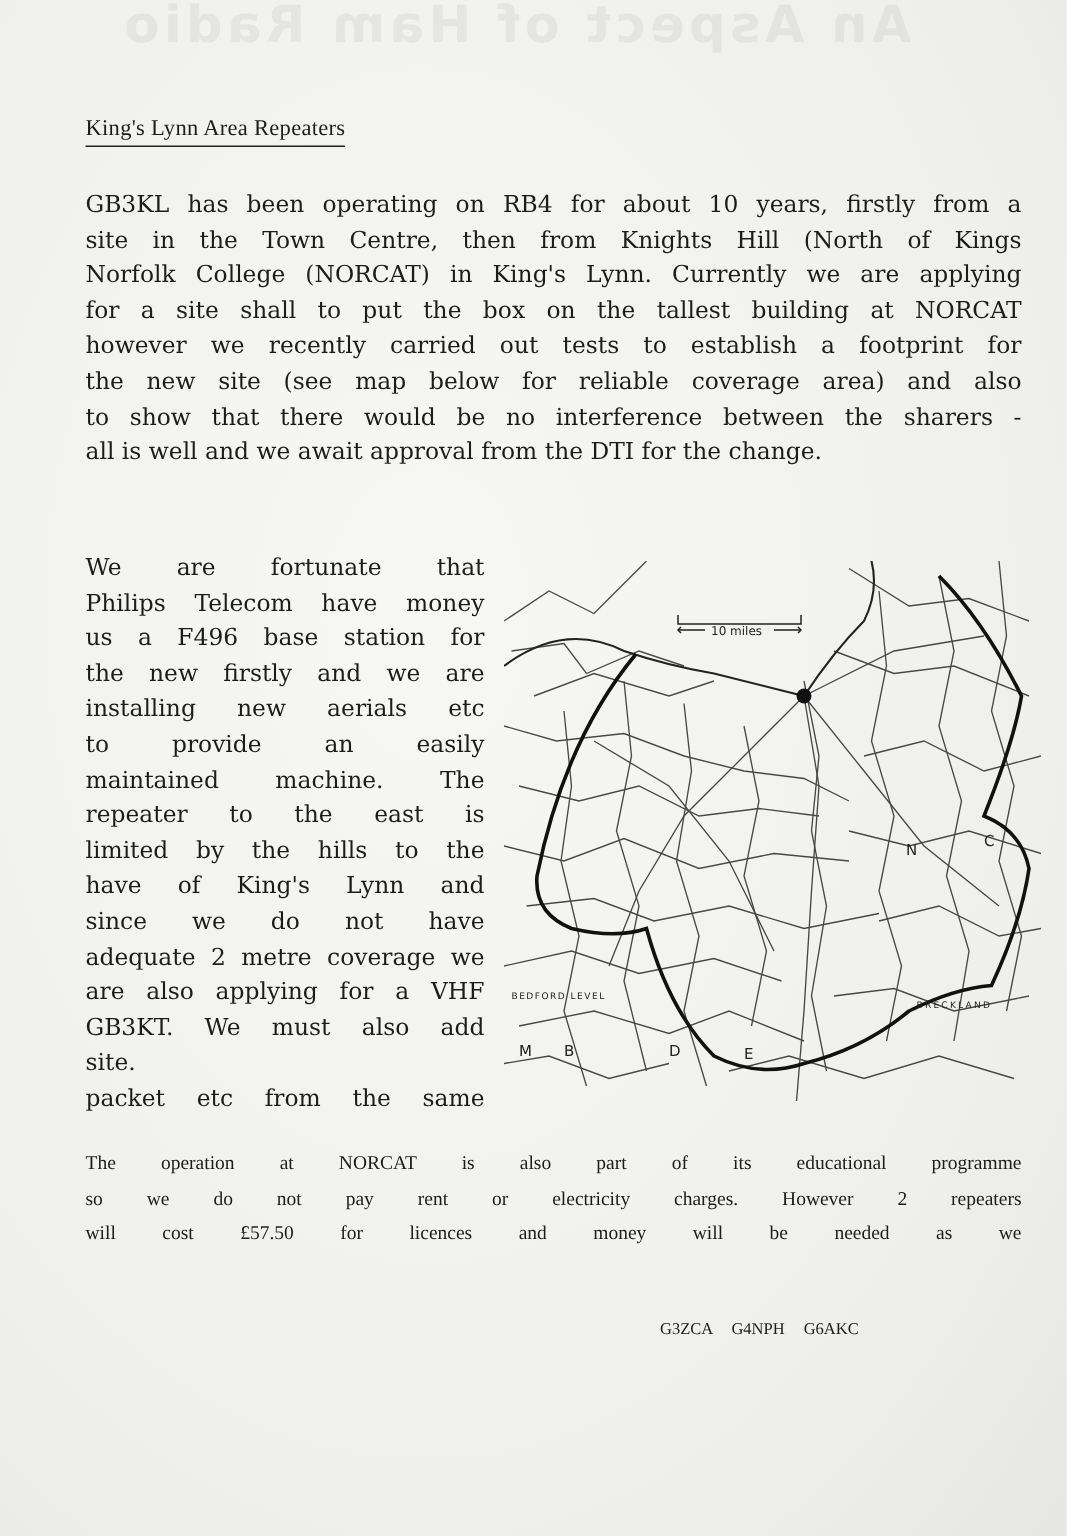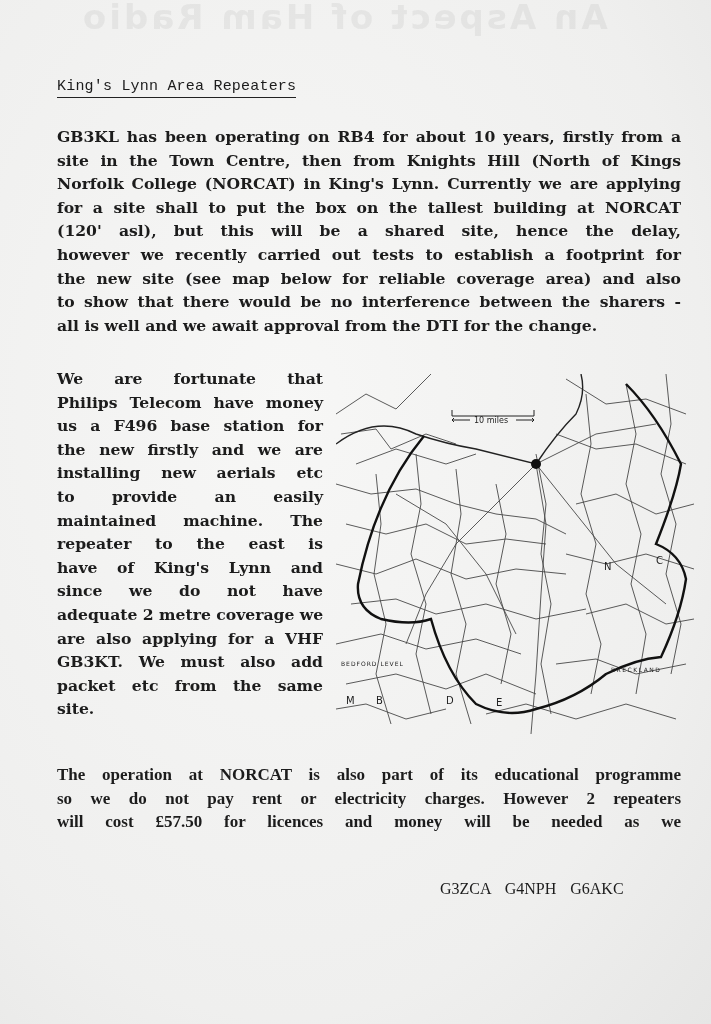--- a/index.html
+++ b/index.html
@@ -18,78 +18,78 @@
     position: absolute; left: 80px; top: 0px; width: 620px;
     text-align: right; font-family: "DejaVu Sans", sans-serif;
     font-weight: bold; font-size: 34px; letter-spacing: 3px;
     color: rgba(120,120,120,0.10); transform: scaleX(-1);
     line-height: 34px;
   }
   .heading {
     position: absolute; left: 57px; top: 78px;
     font-size: 15px; letter-spacing: 0.2px;
     border-bottom: 1.6px solid #222; padding-bottom: 2px;
-    font-family: Liberation Mono, monospace;
+    font-family: Liberation Serif, serif;
   }
   .para {
     position: absolute; left: 57px;
     font-size: 15.6px; line-height: 23.6px;
   }
-  .para .ln { display: block; white-space: nowrap; text-align: justify; text-align-last: justify; font-weight: bold; }
+  .para .ln { display: block; white-space: nowrap; text-align: justify; text-align-last: justify; }
   .p1 { top: 125px; width: 624px; }
   .p1 .ln.last { text-align-last: left; }
   .p2 { top: 367px; width: 266px; }
   .p2 .ln.last { text-align-last: left; }
-  .p3 { top: 763px; width: 624px; font-family: "Liberation Serif", serif; font-size: 17px; }
+  .p3 { top: 763px; width: 624px; font-family: "Liberation Serif", serif; font-size: 13px; }
   .p3 .ln.last { text-align-last: left; }
   .signoff {
     position: absolute; left: 440px; top: 880px;
-    font-family: "Liberation Serif", serif; font-size: 16px; word-spacing: 10px;
+    font-family: "Liberation Serif", serif; font-size: 11px; word-spacing: 10px;
   }
   .map {
     position: absolute; left: 336px; top: 374px; width: 358px; height: 360px;
   }
 </style>
 </head>
 <body>
 
 <div class="page">
 
   <div class="ghost-title">An Aspect of Ham Radio</div>
 
   <div class="heading">King's Lynn Area Repeaters</div>
 
   <div class="para p1" id="p1">
       <span class="ln">GB3KL has been operating on RB4 for about 10 years, firstly from a</span>
       <span class="ln">site in the Town Centre, then from Knights Hill (North of Kings</span>
       <span class="ln">Norfolk College (NORCAT) in King's Lynn. Currently we are applying</span>
       <span class="ln">for a site shall to put the box on the tallest building at NORCAT</span>
-      <span class="ln">(120' asl), but this will be a shared site, hence the delay,</span>
       <span class="ln">however we recently carried out tests to establish a footprint for</span>
       <span class="ln">the new site (see map below for reliable coverage area) and also</span>
       <span class="ln">to show that there would be no interference between the sharers -</span>
       <span class="ln last">all is well and we await approval from the DTI for the change.</span>
     </div>
 
   <div class="para p2" id="p2">
       <span class="ln">We are fortunate that</span>
       <span class="ln">Philips Telecom have money</span>
       <span class="ln">us a F496 base station for</span>
       <span class="ln">the new firstly and we are</span>
       <span class="ln">installing new aerials etc</span>
       <span class="ln">to provide an easily</span>
       <span class="ln">maintained machine. The</span>
       <span class="ln">repeater to the east is</span>
+      <span class="ln">limited by the hills to the</span>
       <span class="ln">have of King's Lynn and</span>
       <span class="ln">since we do not have</span>
       <span class="ln">adequate 2 metre coverage we</span>
       <span class="ln">are also applying for a VHF</span>
       <span class="ln">GB3KT. We must also add</span>
+      <span class="ln last">site.</span>
       <span class="ln">packet etc from the same</span>
-      <span class="ln last">site.</span>
     </div>
 
   <svg class="map" viewBox="0 0 358 360" xmlns="http://www.w3.org/2000/svg">
     <g stroke="#2a2a2a" stroke-width="0.9" fill="none" opacity="0.85">
       <path d="M0 40 L30 20 L60 35 L85 10 L95 0"></path>
       <path d="M5 60 L40 55 L55 75 L90 60 L120 70"></path>
       <path d="M20 90 L60 75 L110 90 L140 80"></path>
       <path d="M0 110 L35 120 L80 115 L120 130 L160 140 L200 145 L230 160"></path>
       <path d="M10 150 L50 160 L90 150 L130 170 L170 165 L210 170"></path>
       <path d="M0 190 L40 200 L80 185 L130 205 L180 195 L230 200"></path>

